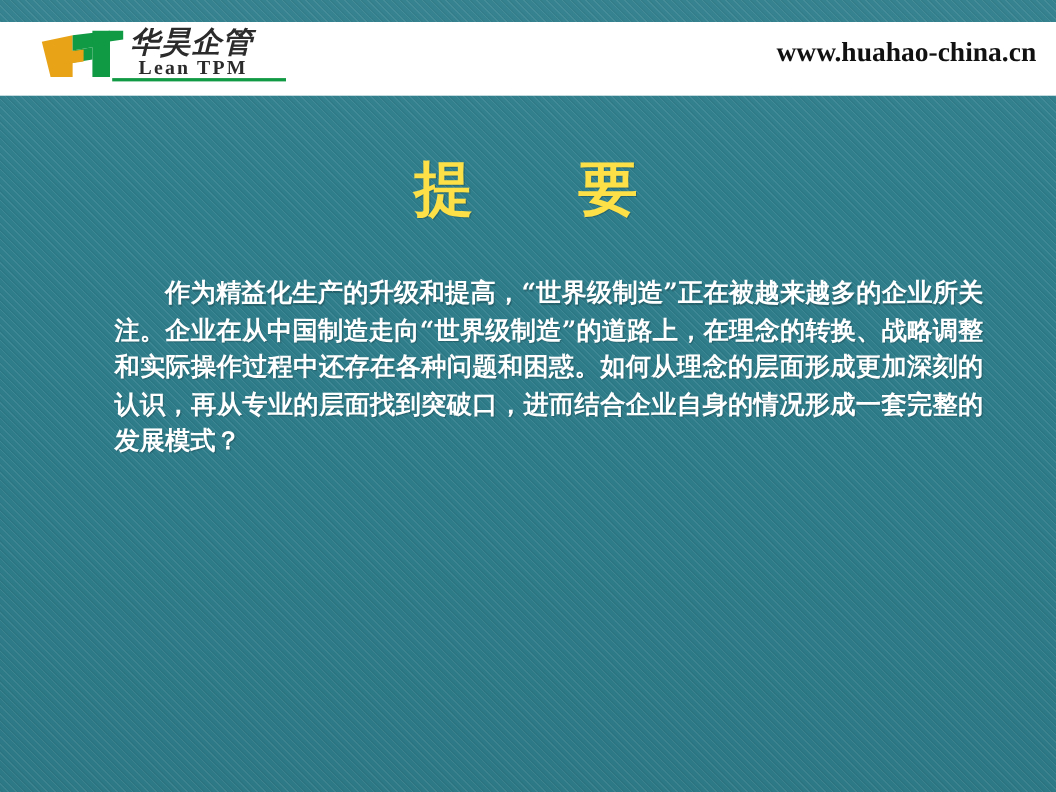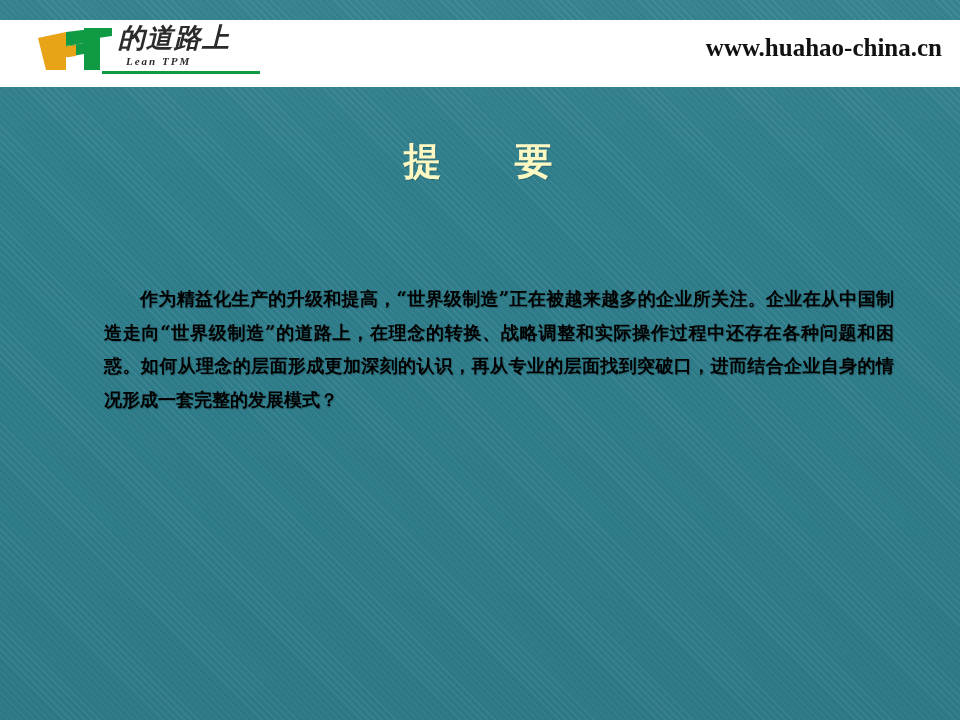--- a/index.html
+++ b/index.html
@@ -89,23 +89,22 @@
     letter-spacing: 1px;
     color: #2b2b2b;
     white-space: nowrap;
     line-height: 30px;
   }
   #logo-en {
     position: absolute;
     left: 90px;
     top: 30px;
     font-family: "Liberation Serif", serif;
-    font-size: 11px;
-    font-weight: bold;
-    font-style: italic;
+    font-size: 18px;
+    font-weight: bold;
     letter-spacing: 2px;
     color: #2b2b2b;
     white-space: nowrap;
     line-height: 19px;
   }
   #logo-underline {
     position: absolute;
     left: 66px;
     top: 49px;
     width: 158px;
@@ -128,45 +127,44 @@
   }
 
   
   #slide-title {
     position: absolute;
     left: 0;
     top: 136px;
     width: 960px;
     text-align: center;
     font-family: "DejaVu Sans", sans-serif;
-    font-size: 38px;
-    font-weight: bold;
-    color: #fef9c3;
+    font-size: 54px;
+    font-weight: bold;
+    color: #fde047;
     letter-spacing: 4px;
     z-index: 4;
     text-shadow: 1px 1px 0 rgba(0,0,0,0.18);
     white-space: pre;
   }
 
   
   #body-text {
     position: absolute;
     left: 104px;
     top: 250px;
     width: 790px;
     z-index: 4;
-    color: #000000;
+    color: #ffffff;
     font-family: "DejaVu Serif", serif;
-    font-size: 18px;
+    font-size: 23px;
     font-weight: bold;
     line-height: 33.5px;
     text-align: justify;
     text-justify: inter-character;
     text-shadow: 1px 1px 1px rgba(0,0,0,0.22);
-    margin-top: 32px;
   }
   #body-text p {
     margin: 0 0 0 0;
     text-indent: 2em;
   }
   #body-text p + p { margin-top: 2px; }
 </style>
 </head>
 <body>
 
@@ -181,21 +179,21 @@
     <div id="logo-mark">
       <svg width="78" height="46" viewBox="0 0 78 46" xmlns="http://www.w3.org/2000/svg">
         <polygon points="2,12 30,6 30,44 10,44" fill="#e8a317"></polygon>
         <polygon points="30,6 30,20 48,17 48,44 64,44 64,2" fill="#119a44"></polygon>
         <polygon points="30,20 48,17 48,28 30,31" fill="#119a44"></polygon>
         <polygon points="18,22 40,19 40,30 18,33" fill="#e8a317"></polygon>
         <polygon points="48,2 76,2 76,10 48,14" fill="#119a44"></polygon>
         <polygon points="30,6 48,3 48,17 30,20" fill="#ffffff" opacity="0"></polygon>
       </svg>
     </div>
-    <div id="logo-cn">的道路上</div>
+    <div id="logo-cn">华昊企管</div>
     <div id="logo-en">Lean TPM</div>
     <div id="logo-underline"></div>
   </div>
 
   <div id="site-url">www.huahao-china.cn</div>
 
   <div id="slide-title">提    要</div>
 
   <div id="body-text">
     <p>作为精益化生产的升级和提高，“世界级制造”正在被越来越多的企业所关注。企业在从中国制造走向“世界级制造”的道路上，在理念的转换、战略调整和实际操作过程中还存在各种问题和困惑。如何从理念的层面形成更加深刻的认识，再从专业的层面找到突破口，进而结合企业自身的情况形成一套完整的发展模式？</p>

